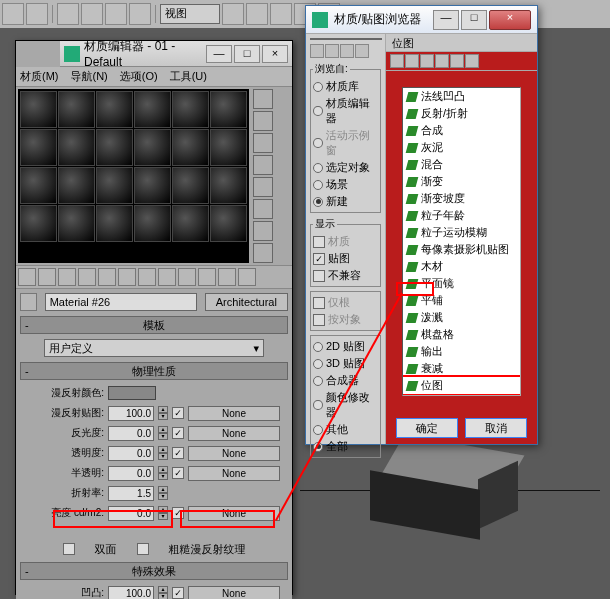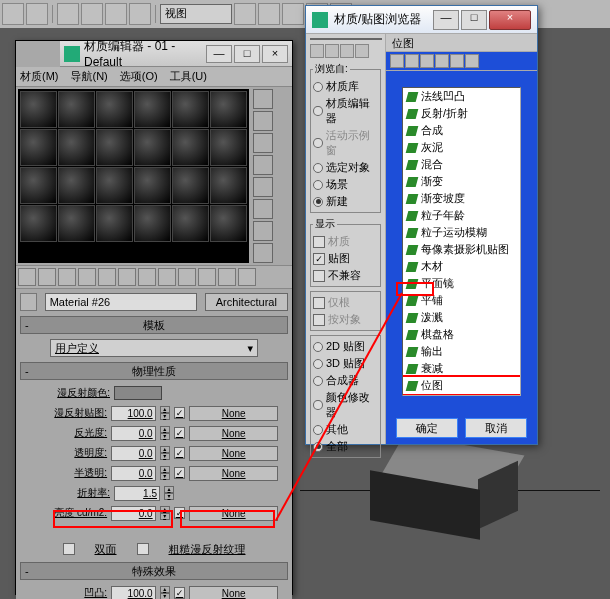--- a/index.html
+++ b/index.html
@@ -30,35 +30,35 @@
 .mat-toolbar { height: 24px; background: #b0b0b0; display: flex; align-items: center; padding: 2px; gap: 2px; border-top: 1px solid #888; border-bottom: 1px solid #888; }
 .mt-btn { width: 18px; height: 18px; background: #b8b8b8; border: 1px solid #777; }
 
 .mat-name-row { display: flex; padding: 4px; gap: 8px; align-items: flex-start; }
 .mat-name-input { flex: 1; height: 18px; border: 1px solid #666; padding: 0 4px; background: #ddd; }
 .type-btn { width: 90px; height: 18px; background: #c0c0c0; border: 1px solid #666; padding: 0 4px; }
 
 .section-header { height: 18px; background: #909090; border: 1px solid #666; text-align: center; line-height: 16px; margin: 1px 4px; position: relative; }
 .section-header::before { content: "-"; position: absolute; left: 4px; }
 
-.form-area { padding: 2px 14px; background: #a8a8a8; text-decoration: underline; }
+.form-area { padding: 2px 8px; background: #a8a8a8; }
 .form-row { display: flex; align-items: center; height: 20px; gap: 4px; }
 .label { width: 80px; text-align: right; font-size: 10px; }
 .spinner { width: 46px; height: 15px; background: #ddd; border: 1px solid #666; text-align: center; padding: 0 2px; font-size: 10px; display: flex; align-items: center; justify-content: flex-end; }
 .spin-btns { width: 10px; height: 15px; display: flex; flex-direction: column; }
 .spin-btn { width: 10px; height: 7px; background: #b0b0b0; border: 1px solid #666; font-size: 6px; line-height: 5px; text-align: center; }
 .checkbox { width: 12px; height: 12px; border: 1px solid #666; background: #ddd; display: inline-flex; align-items: center; justify-content: center; font-size: 9px; }
 .map-btn { width: 92px; height: 15px; background: #c0c0c0; border: 1px solid #666; text-align: center; font-size: 10px; line-height: 13px; }
 .color-swatch { width: 48px; height: 14px; background: #888; border: 1px solid #444; }
 
 .combo { height: 18px; background: #d0d0d0; border: 1px solid #666; padding: 0 4px; display: flex; align-items: center; position: relative; }
 .combo::after { content: "▾"; position: absolute; right: 4px; }
 
 
-.browser-win { position: absolute; top: 5px; left: 305px; width: 233px; height: 440px; background: #1d4ed8; border: 1px solid #3a6ea5; box-shadow: 2px 2px 8px rgba(0,0,0,0.5); }
+.browser-win { position: absolute; top: 5px; left: 305px; width: 233px; height: 440px; background: #b91c1c; border: 1px solid #3a6ea5; box-shadow: 2px 2px 8px rgba(0,0,0,0.5); }
 .browser-title { height: 28px; background: linear-gradient(#fdfdfd, #e0e8f4); display: flex; align-items: center; padding: 0 6px; border-bottom: 1px solid #aaa; }
 .win-icon2 { width: 16px; height: 16px; background: #2a7; margin-right: 6px; }
 .browser-title-text { flex: 1; font-size: 12px; }
 .win-close { width: 42px; height: 20px; background: linear-gradient(#e08080,#c04040); border: 1px solid #803030; color: #fff; text-align:center; border-radius: 2px; }
 .win-max { width: 26px; height: 20px; background: #ddd; border: 1px solid #888; margin-right: 2px; text-align: center; }
 
 .browser-body { display: flex; height: calc(100% - 28px); }
 .browser-left { width: 80px; background: #d0d0d0; border-right: 1px solid #aaa; padding: 2px; display: flex; flex-direction: column; }
 .preview-sq { width: 72px; height: 72px; background: #000; border: 1px solid #666; margin: 2px auto; }
 .view-btns { display: flex; gap: 1px; padding: 2px; flex-wrap: wrap; }
@@ -96,21 +96,21 @@
 
 <div class="toolbar-top">
   <div class="tb-btn"></div>
   <div class="tb-btn"></div>
   <div class="tb-sep"></div>
   <div class="tb-btn"></div>
   <div class="tb-btn"></div>
   <div class="tb-btn"></div>
   <div class="tb-btn"></div>
   <div class="tb-sep"></div>
-  <div class="dropdown-top" style="width:72px">视图</div>
+  <div class="dropdown-top" style="width:60px">视图</div>
   <div class="tb-btn"></div>
   <div class="tb-btn"></div>
   <div class="tb-btn"></div>
   <div class="tb-btn"></div>
   <div class="tb-btn"></div>
 </div>
 
 <div class="viewport-bg"></div>
 
 <div class="ground-line"></div>

